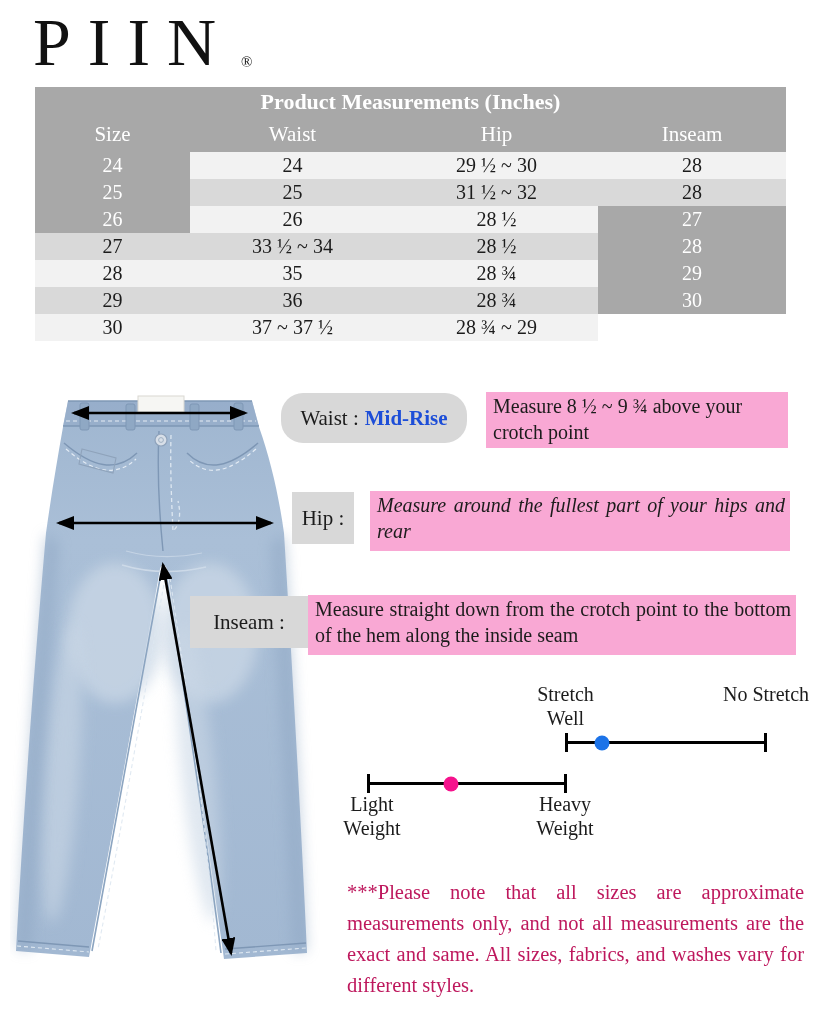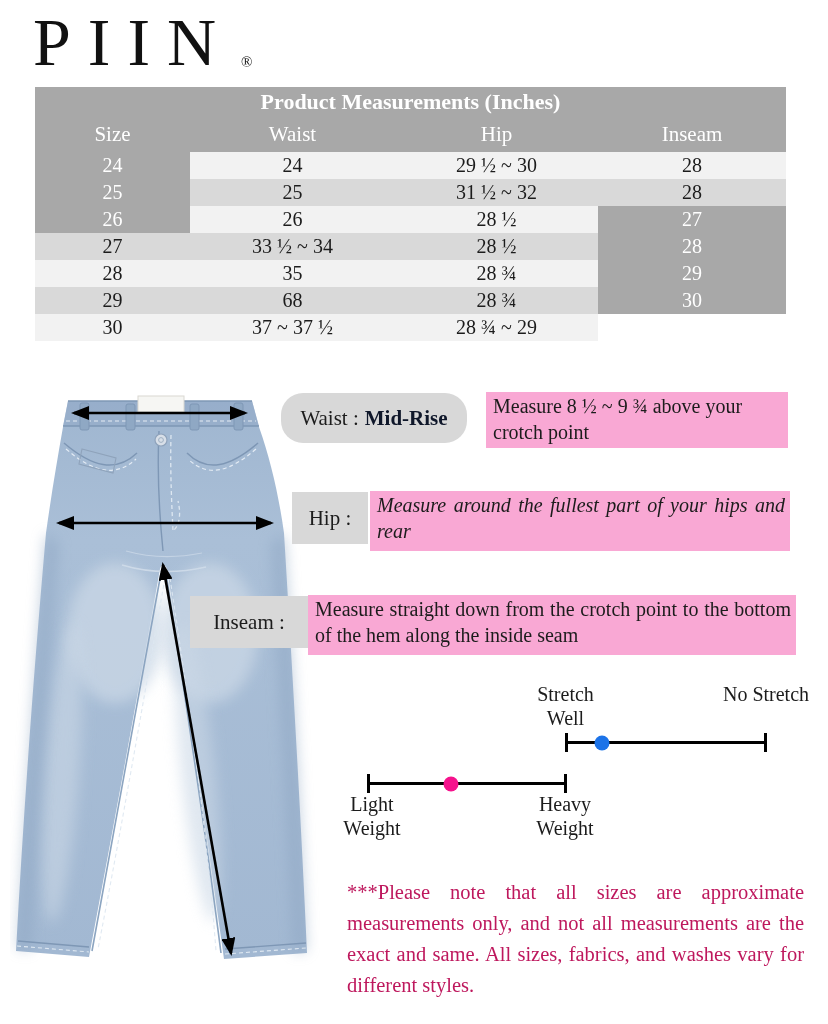--- a/index.html
+++ b/index.html
@@ -19,21 +19,21 @@
   .t-head{height:35px;background:#a8a8a8;color:#fff;font-size:21px;
           display:flex;align-items:center;justify-content:center;}
   .t-cell{height:27px;font-size:20px;display:flex;align-items:center;justify-content:center;}
   .c-size{background:#a8a8a8;color:#fff;}
   .r-light{background:#f2f2f2;}
   .r-dark{background:#d9d9d9;}
 
   
   .label-box{position:absolute;background:#d8d8d8;display:flex;align-items:center;
              justify-content:center;font-size:21px;gap:6px;}
-  .fit-hl{color:#0f172a;font-weight:bold;}
+  .fit-hl{color:#1d4ed8;font-weight:bold;}
   .desc{position:absolute;background:#f9a8d4;font-size:20px;line-height:26px;
         padding:1px 5px 1px 7px;box-sizing:border-box;}
   .desc.just{text-align:justify;}
 
   
   .slider-line{position:absolute;height:3px;background:#000;}
   .cap{position:absolute;width:3px;height:19px;top:-8px;background:#000;}
   .cap.left{left:0;} .cap.right{right:0;}
   .dot{position:absolute;width:15px;height:15px;border-radius:50%;top:50%;
        transform:translate(-50%,-50%);}
@@ -80,21 +80,21 @@
     <div class="t-cell r-dark">33 ½ ~ 34</div>
     <div class="t-cell r-dark">28 ½</div>
 
     <div class="t-cell c-size">28</div>
     <div class="t-cell r-light">28</div>
     <div class="t-cell r-light">35</div>
     <div class="t-cell r-light">28 ¾</div>
 
     <div class="t-cell c-size">29</div>
     <div class="t-cell r-dark">29</div>
-    <div class="t-cell r-dark">68</div>
+    <div class="t-cell r-dark">36</div>
     <div class="t-cell r-dark">28 ¾</div>
 
     <div class="t-cell c-size">30</div>
     <div class="t-cell r-light">30</div>
     <div class="t-cell r-light">37 ~ 37 ½</div>
     <div class="t-cell r-light">28 ¾ ~ 29</div>
   </div>
 
   <svg class="jeans-svg" viewBox="0 0 310 600">
     <defs>
@@ -153,21 +153,21 @@
       <line x1="153" y1="172" x2="221" y2="560" marker-start="url(#ah)" marker-end="url(#ah)"></line>
     </g>
   </svg>
 
   <div class="label-box" style="left:281px;top:393px;width:186px;height:50px;border-radius:22px;">
     <span>Waist :</span>
     <span class="fit-hl">Mid-Rise</span>
   </div>
   <div class="desc" style="left:486px;top:392px;width:302px;height:56px;">Measure 8 ½ ~ 9 ¾ above your crotch point</div>
 
-  <div class="label-box" style="left:292px;top:492px;width:76px;height:52px;">
+  <div class="label-box" style="left:292px;top:492px;width:62px;height:52px;">
     <span>Hip :</span>
   </div>
   <div class="desc just" style="left:370px;top:491px;width:420px;height:60px;font-style:italic;">Measure around the fullest part of your hips and rear</div>
 
   <div class="label-box" style="left:190px;top:596px;width:118px;height:52px;">
     <span>Inseam :</span>
   </div>
   <div class="desc just" style="left:308px;top:595px;width:488px;height:60px;">Measure straight down from the crotch point to the bottom of the hem along the inside seam</div>
 
   <div class="s-label" style="left:518px;top:682px;width:95px;">Stretch Well</div>

